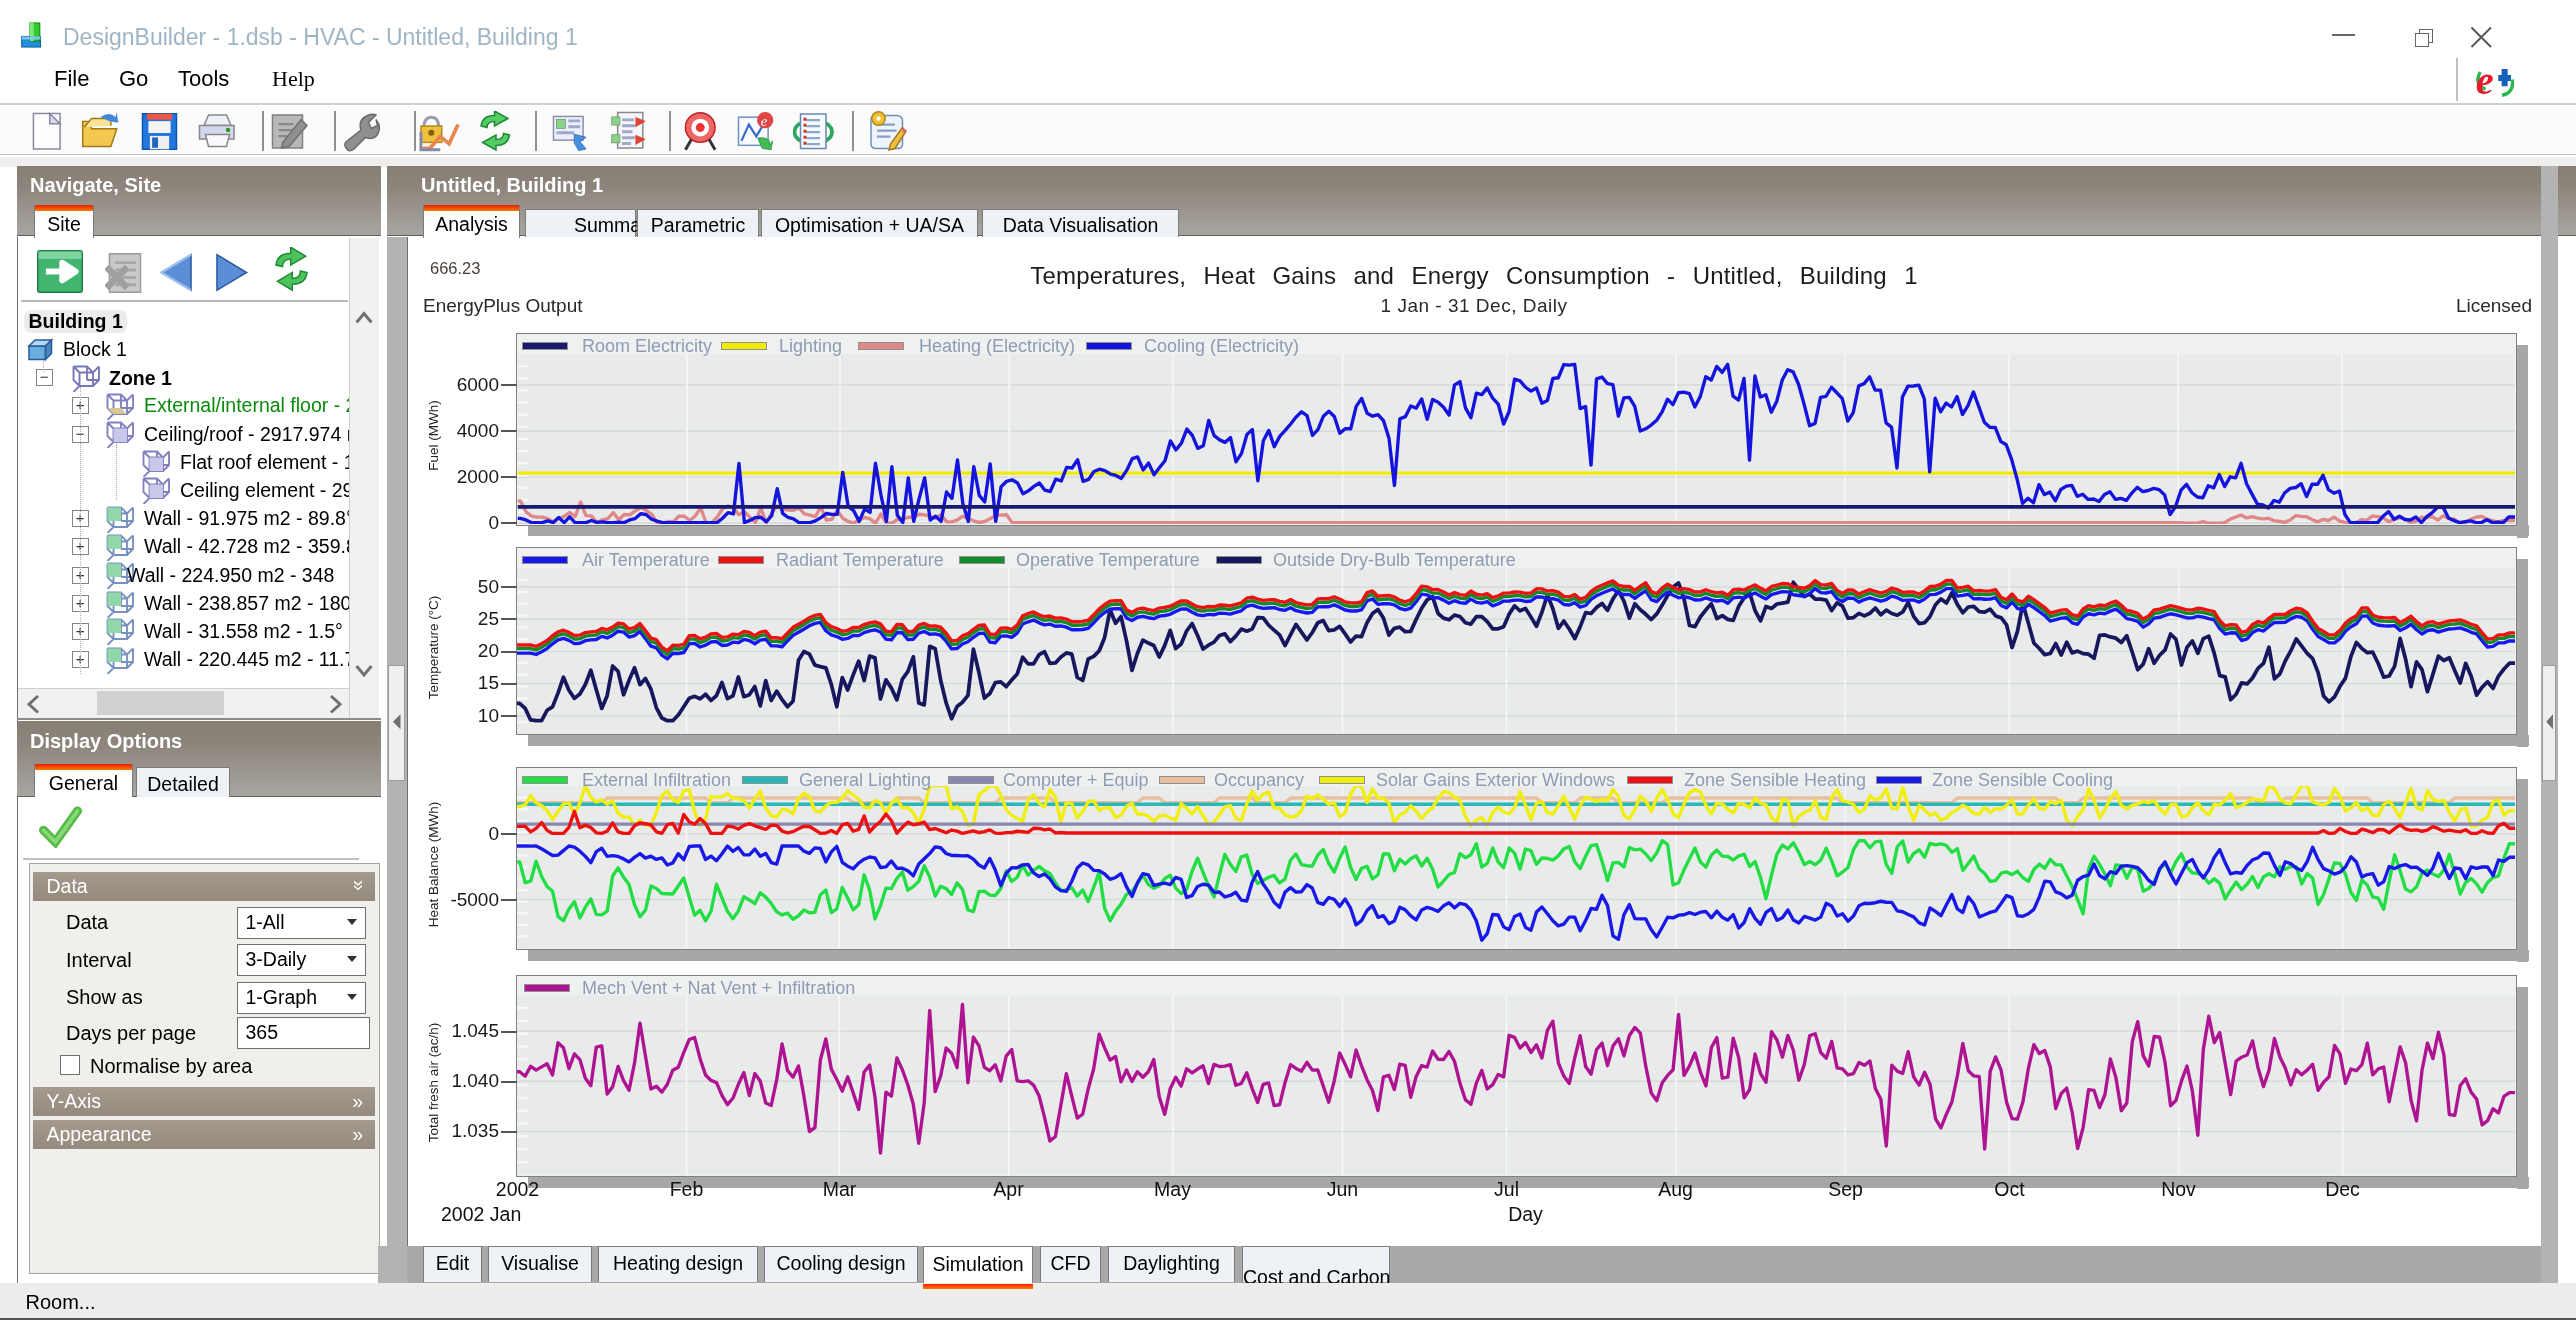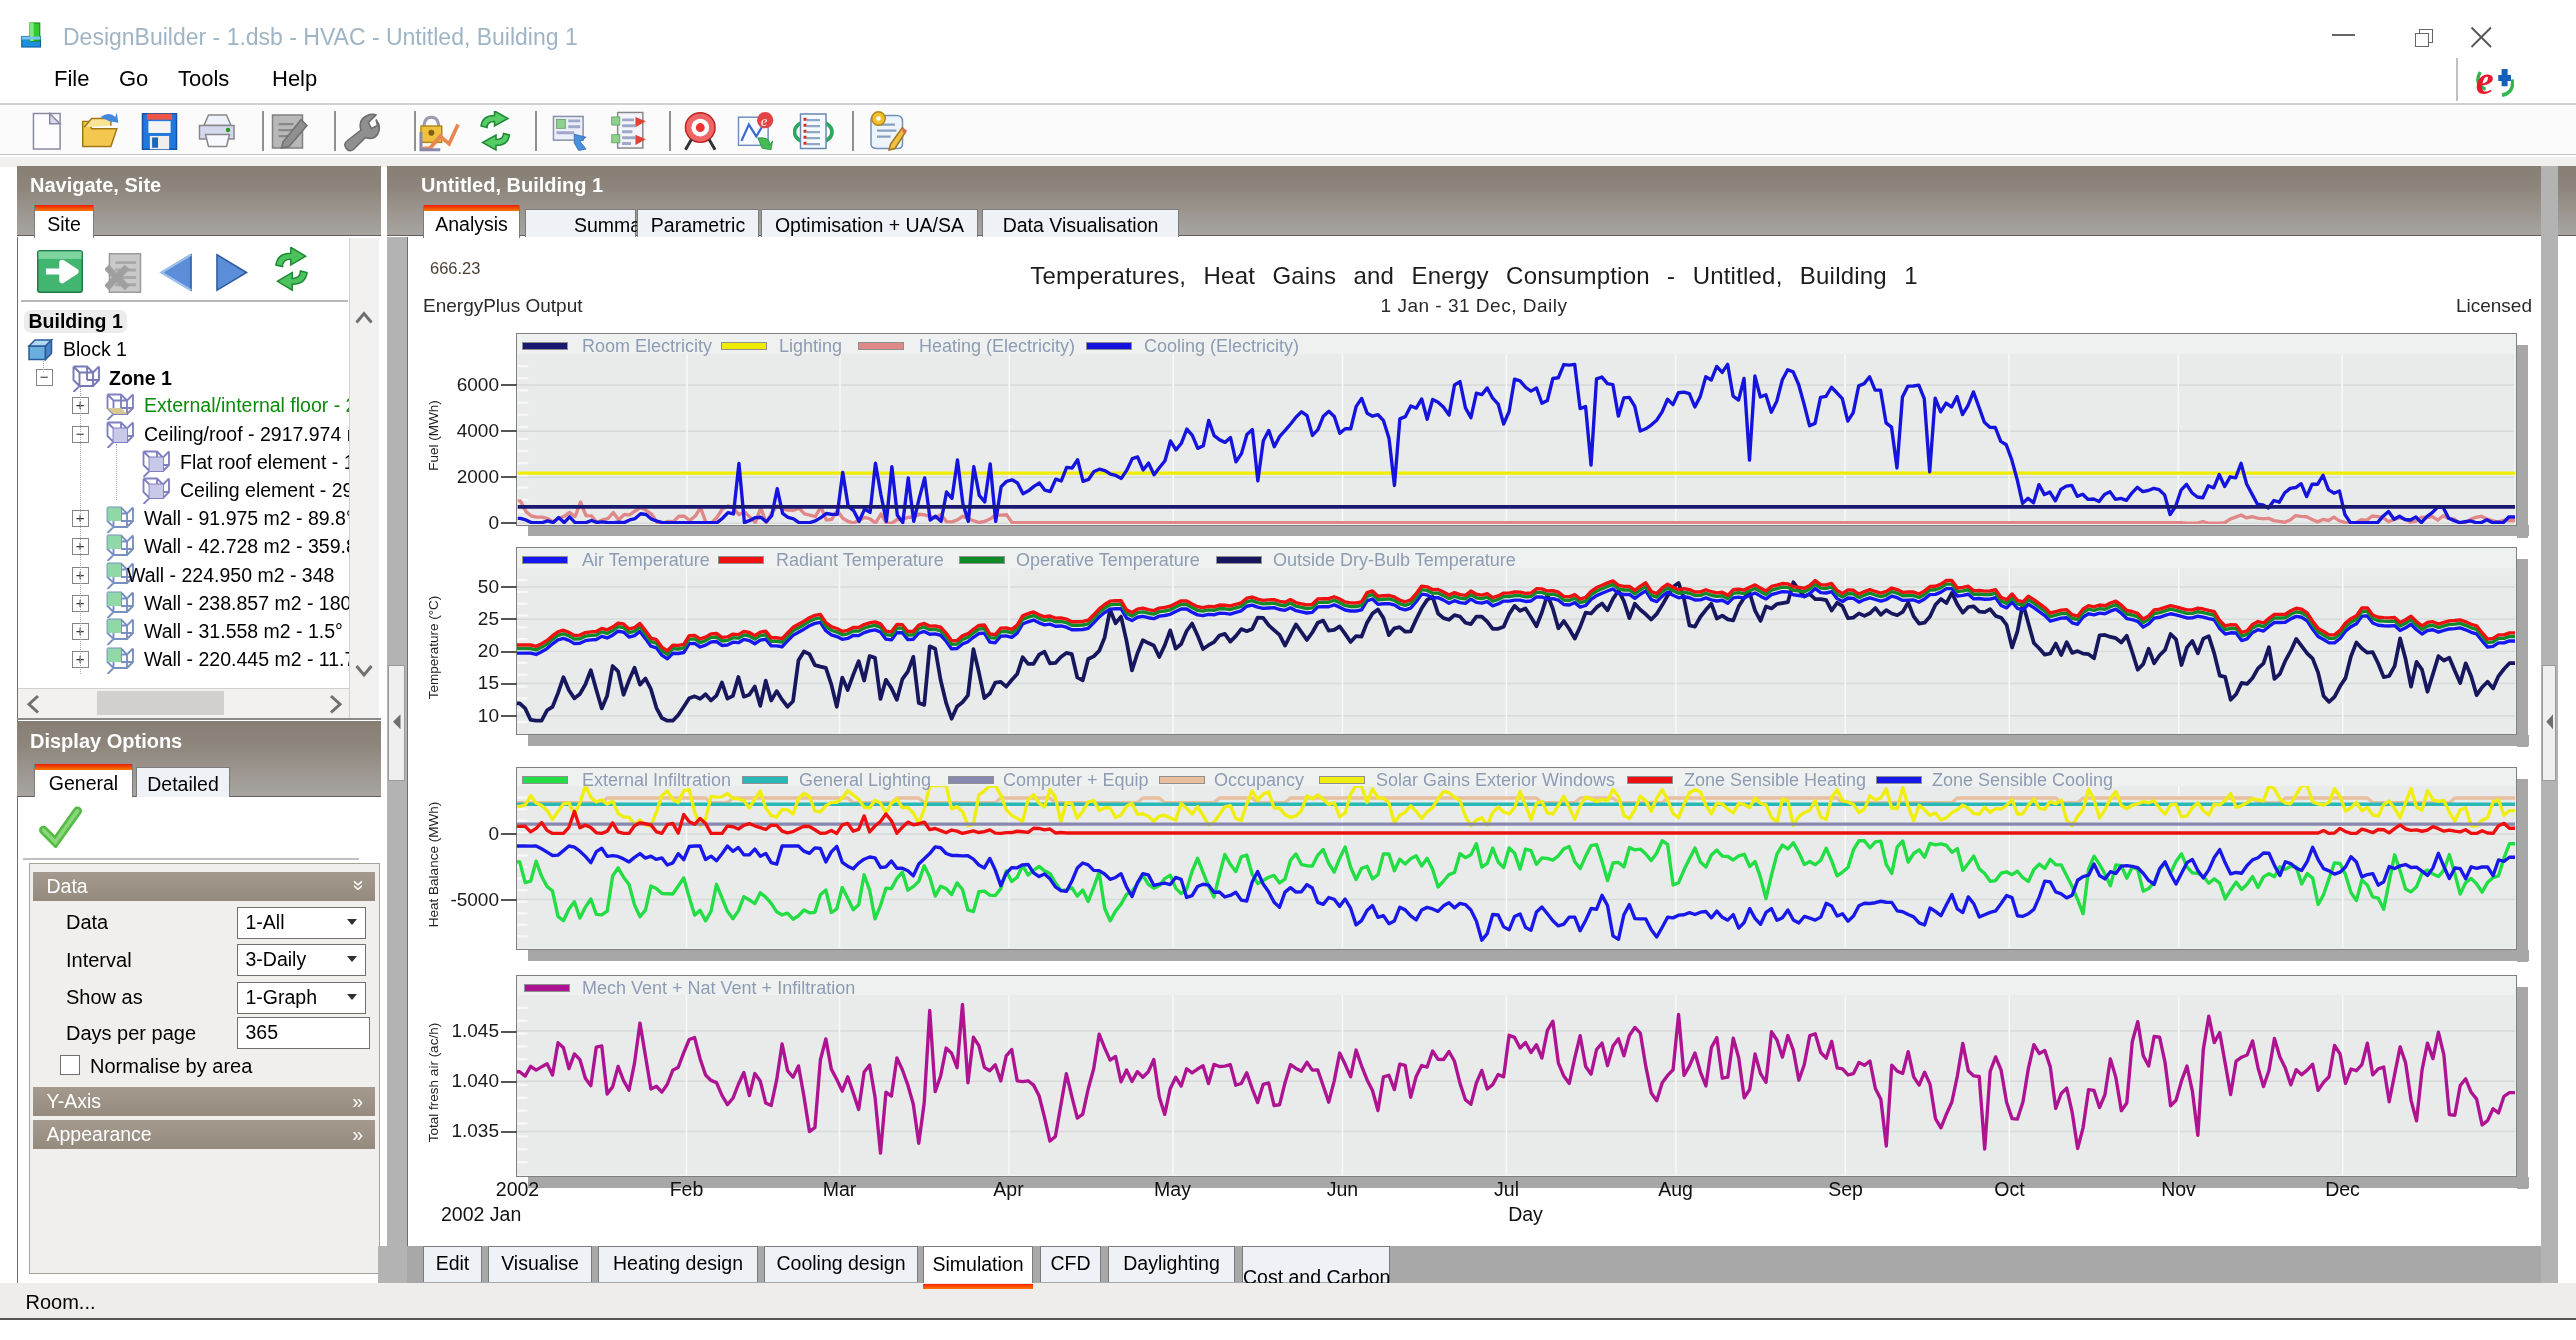--- a/index.html
+++ b/index.html
@@ -37,21 +37,21 @@
 <div class="abs" style="left:63px;top:24px;font-size:23px;color:#9fb4c4;">DesignBuilder - 1.dsb - HVAC - Untitled, Building 1</div>
 <div class="abs" style="left:2332px;top:34px;width:22.5px;height:2.2px;background:#666;"></div>
 <div class="abs" style="left:2419px;top:28.5px;width:14.2px;height:14.2px;border:1.5px solid #666;"></div>
 <div class="abs" style="left:2415px;top:33px;width:14.2px;height:14.2px;border:1.5px solid #666;background:#fff;"></div>
 <svg class="abs" style="left:2470px;top:25.5px;" width="22.5" height="22.5" viewBox="0 0 30 30">
 <path d="M2 2 L28 28 M28 2 L2 28" stroke="#555" stroke-width="2.5"></path>
   </svg>
 <div class="abs" style="left:54px;top:66px;font-size:22px;color:#000;">File</div>
 <div class="abs" style="left:119px;top:66px;font-size:22px;color:#000;">Go</div>
 <div class="abs" style="left:178px;top:66px;font-size:22px;color:#000;">Tools</div>
-<div class="abs" style="left:272px;top:66px;font-size:22px;color:#000;">Help</div>
+<div class="abs" style="left:272px;top:66px;font-size:22px;color:#000;font-family:Liberation Serif, serif;">Help</div>
 <div class="abs" style="left:0;top:103px;width:2576px;height:2.2px;background:#cfcfcf;"></div>
 <div class="abs" style="left:0;top:106px;width:2576px;height:49px;background:#fbfbfb;border-bottom:1.5px solid #c4c4c4;"></div>
 <div class="abs" style="left:0;top:157px;width:2576px;height:9.7px;background:#f0efee;"></div>
 <svg class="abs" style="left:2475px;top:63px;" width="39" height="36" viewBox="0 0 52 48">
 <path d="M7 12 Q-2 28 14 35 M36 43 Q52 40 50 22" stroke="#2db84b" stroke-width="4.5" fill="none"></path>
 <rect x="31" y="16" width="17" height="8" fill="#1560b8"></rect>
     <rect x="35.5" y="8" width="8" height="23" fill="#1560b8"></rect>
 <text x="1" y="41" font-family="Liberation Serif" font-style="italic" font-weight="bold" font-size="54" fill="#e8192c">e</text>
   </svg>
 <div class="abs" style="left:2456px;top:58px;width:1.5px;height:43px;background:#c0c0c0;"></div>

